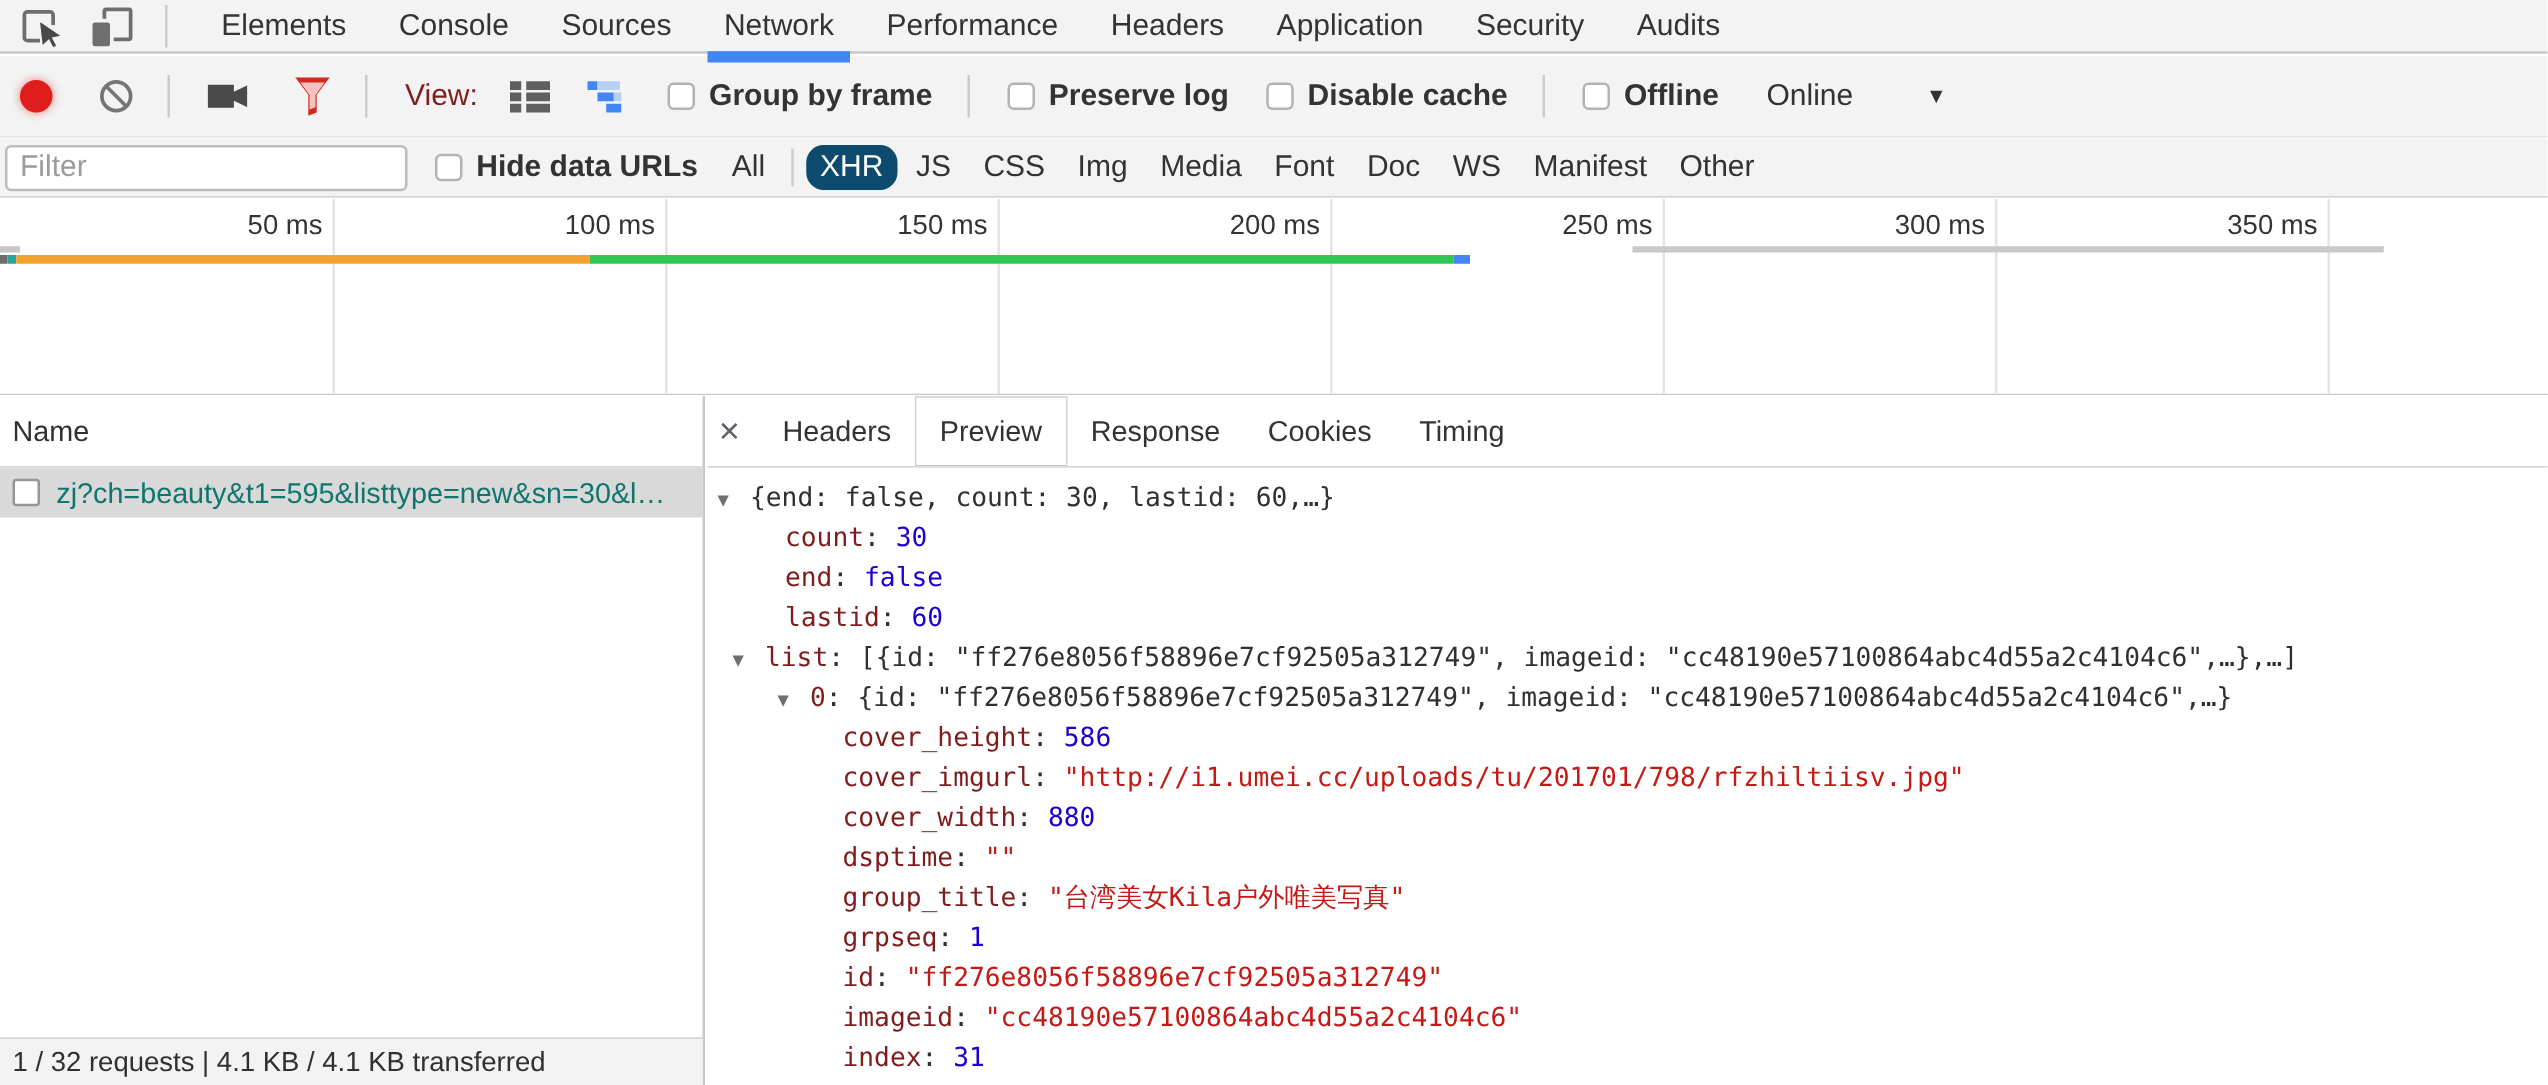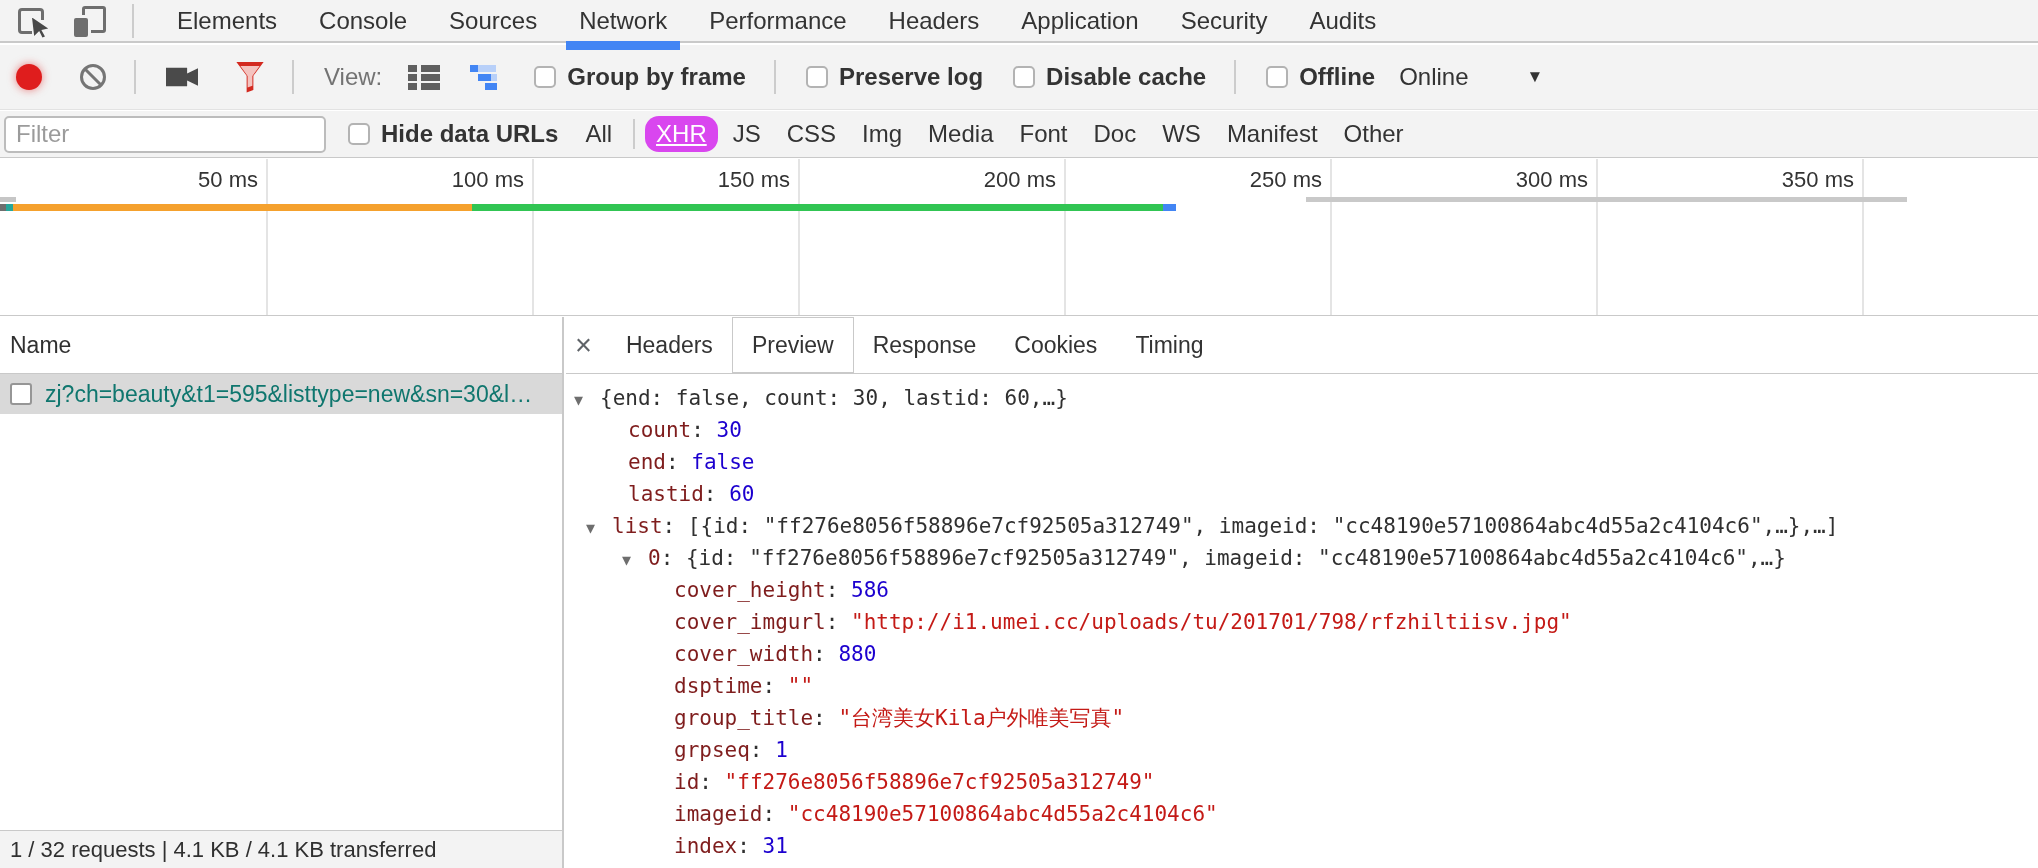--- a/index.html
+++ b/index.html
@@ -39,42 +39,42 @@
     border-radius:50%; margin-left:38px; }
   .clear-ico::after { content:""; position:absolute; left:50%; top:-1px; width:3px; height:22px;
     background:#757575; transform:translateX(-50%) rotate(-45deg); }
   .toolbar .vdiv { margin-left:28px; }
   .cam-ico { width:32px; height:22px; margin-left:30px; background:#4a4a4a;
     clip-path:polygon(0 8%, 66% 8%, 66% 34%, 100% 10%, 100% 90%, 66% 66%, 66% 92%, 0 92%); }
   .funnel { position:relative; width:28px; height:31px; margin-left:38px; background:#d3291f;
     clip-path:polygon(0 0, 100% 0, 62% 46%, 62% 92%, 38% 100%, 38% 46%); }
   .funnel::after { content:""; position:absolute; left:4px; top:4px; right:4px; bottom:4px;
     background:#f4c3bf; clip-path:polygon(0 0, 100% 0, 62% 46%, 62% 88%, 38% 96%, 38% 46%); }
-  .view-lbl { margin-left:30px; color:#737373; }
+  .view-lbl { margin-left:30px; color:#7f1d1d; }
   .rows-ico { position:relative; width:32px; height:25px; margin-left:26px; }
   .rows-ico i { position:absolute; background:#5f5f5f; }
   .wf-ico { position:relative; width:34px; height:27px; margin-left:30px; }
   .wf-ico i { position:absolute; height:7px; }
   .cb-item { display:flex; align-items:center; margin-left:30px;font-weight:bold; }
   .cb { width:22px; height:22px; border:2px solid #b3b3b3; border-radius:5px; background:#fff;
     margin-right:11px; flex:none; }
-  .online-lbl { margin-left:24px; }
+  .online-lbl { margin-left:38px; }
   .caret { margin-left:58px; font-size:17px; color:#333; }
 
   
   .filterbar { position:absolute; left:0; top:111px; width:100%; height:47px; background:#f3f3f3;
     border-bottom:1px solid #c9c9c9; display:flex; align-items:center; font-size:24px; }
   .filter-input { width:322px; height:37px; margin-left:4px; border:2px solid #bcbcbc;
     border-radius:5px; background:#fff; font-size:24px; padding:0 10px; color:#333; outline:none;
     font-family:"Liberation Sans", sans-serif; }
   .filter-input::placeholder { color:#9b9b9b; }
   .filterbar .cb-item { margin-left:22px; }
   #type-filters { display:flex; align-items:center; margin-left:14px; }
   .pill { padding:4px 11px; margin:0 2px; color:#333; border-radius:14px; }
-  .pill.active { background:#d946ef; color:#fff;text-decoration:underline; }
+  .pill.active { background:#0c4a6e; color:#fff; }
   .pill-div { width:2px; height:30px; background:#ccc; margin:0 8px; }
 
   
   .overview { position:absolute; left:0; top:159px; width:100%; height:157px; background:#fff;
     border-bottom:1px solid #c9c9c9; overflow:hidden; }
   .gridline { position:absolute; top:0; bottom:0; width:2px; background:#e4e4e4; }
   .ruler-label { position:absolute; top:8px; width:160px; text-align:right; font-size:22px; color:#333; }
   .ov-seg { position:absolute; }
 
   

